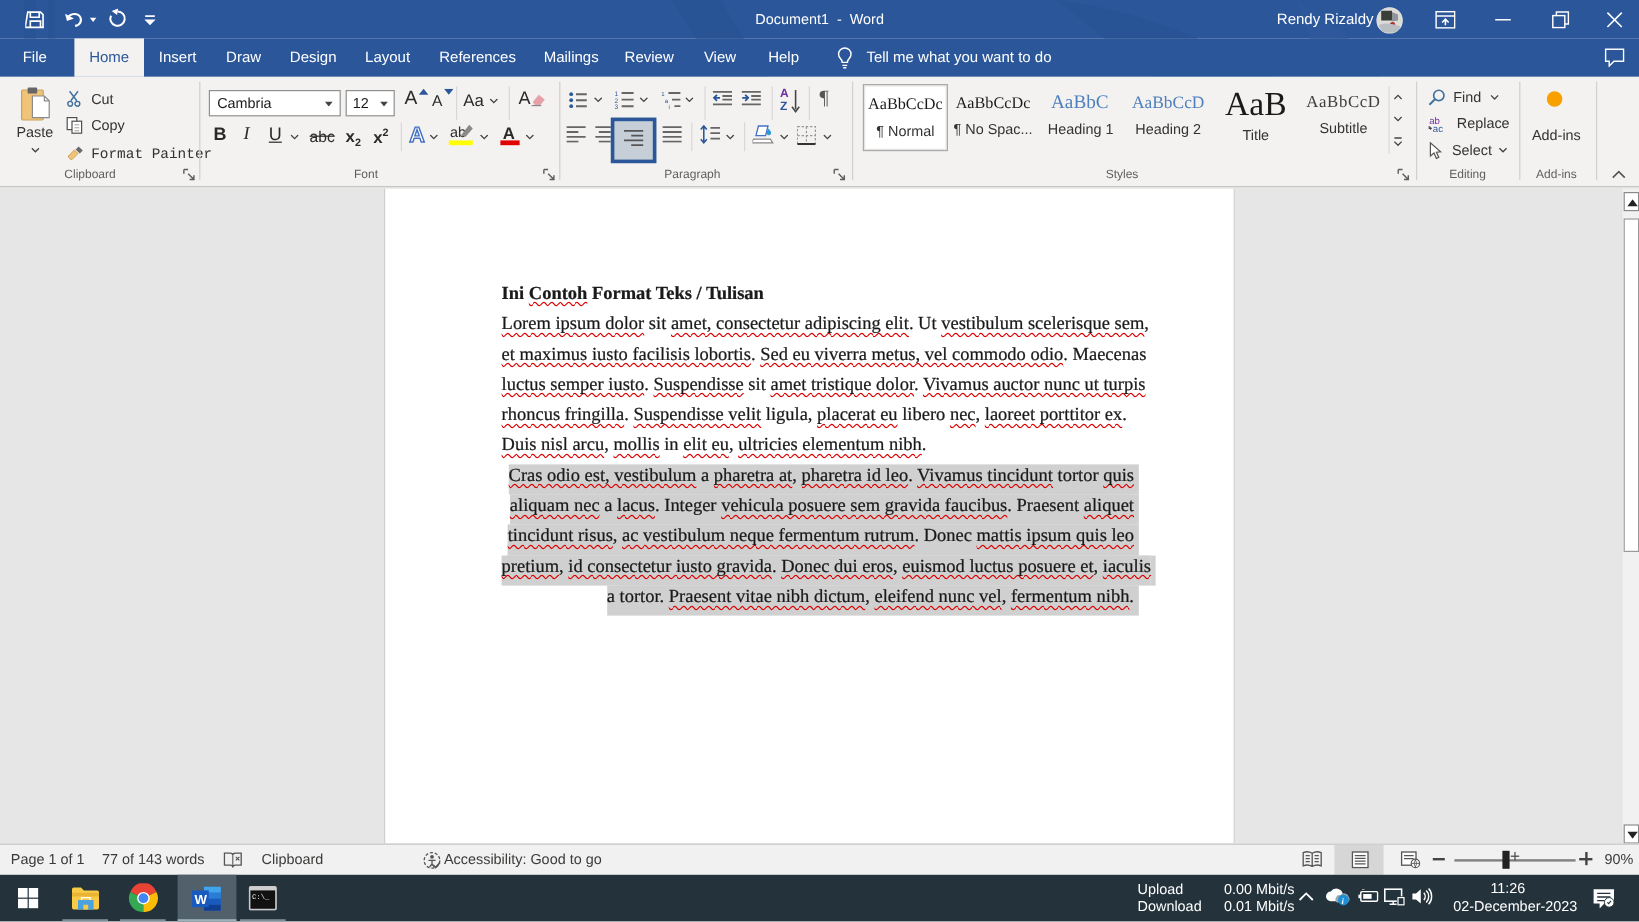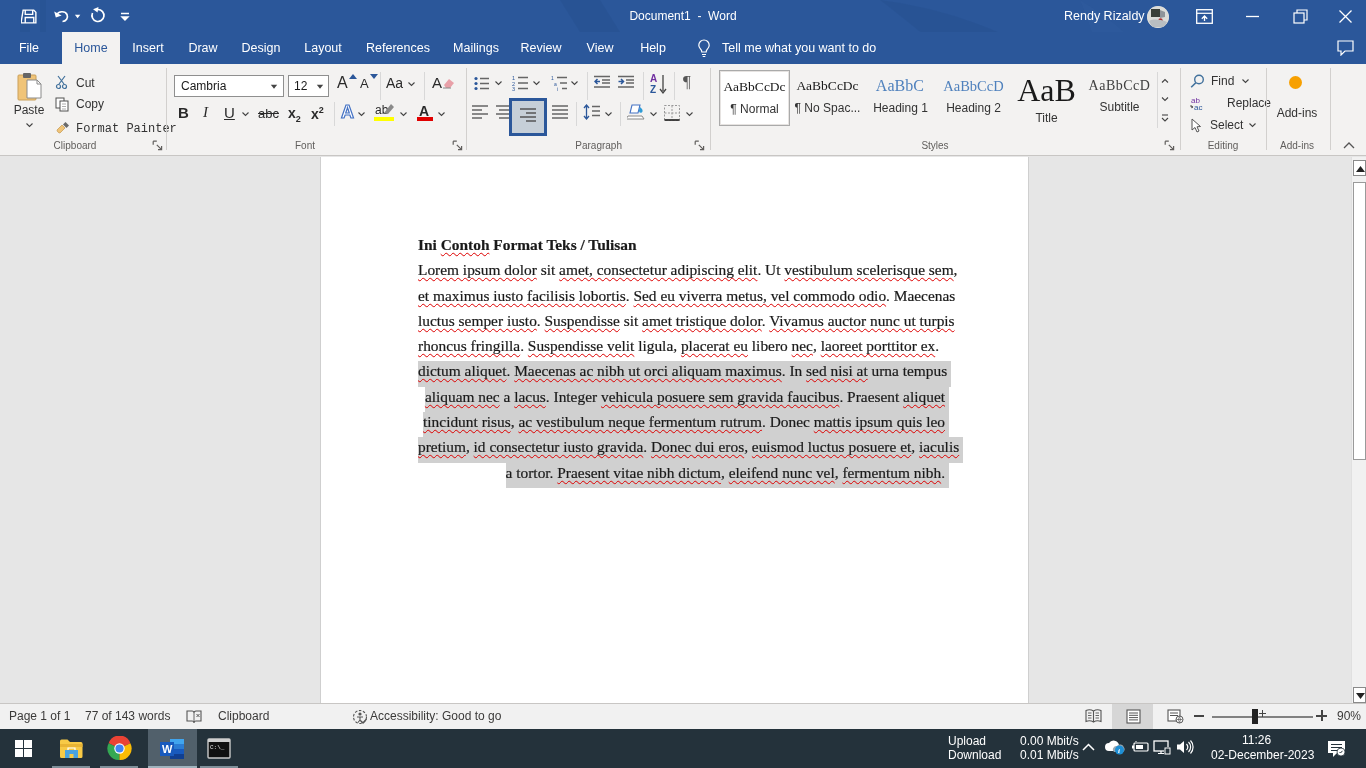--- a/index.html
+++ b/index.html
@@ -330,21 +330,21 @@
       <path d="M0.5 0.5 L3.5 3.5 L6.5 0.5" fill="none" stroke="#444" stroke-width="1.1"></path>
     </svg>
   <svg class="abs" style="left:664px;top:41px" width="16" height="16" viewBox="0 0 16 16">
       <path d="M0.5 0.5 h15 v15 h-15 z" fill="none" stroke="#999" stroke-width="1" stroke-dasharray="2 1.5"></path>
       <path d="M0.5 8 h15 M8 0.5 v15" stroke="#999" stroke-width="1" stroke-dasharray="2 1.5"></path>
       <path d="M0.5 15 h15" stroke="#333" stroke-width="1.8"></path>
     </svg>
   <svg class="abs" style="left:686px;top:48px" width="7" height="5" viewBox="0 0 7 5">
       <path d="M0.5 0.5 L3.5 3.5 L6.5 0.5" fill="none" stroke="#444" stroke-width="1.1"></path>
     </svg>
-  <div class="glabel" style="left:532px;width:90px;text-align:right;">Paragraph</div>
+  <div class="glabel" style="left:532px;width:90px;">Paragraph</div>
   <svg class="dlauncher" style="left:694px" width="10" height="10" viewBox="0 0 10 10">
       <path d="M1 1 h3 M1 1 v3 M8 5 v3 h-3 M4 4 l4 4" stroke="#605e5c" stroke-width="1" fill="none"></path>
     </svg>
   <div class="gsep" style="left:710px"></div>
 
   <div class="abs" style="left:719px;top:6px;width:71px;height:56px;background:#fff;border:1px solid #aaa;box-shadow:0 0 0 1px #e6e3e1 inset;text-align:center;">
     <div style="font-size:13.5px;color:#1a1a1a;margin-top:8px;font-family:'Liberation Serif',serif;">AaBbCcDc</div>
     <div style="font-size:12px;color:#333;margin-top:7px;">¶ Normal</div>
   </div>
   <div class="abs" style="left:792px;top:6px;width:71px;height:56px;text-align:center;">
@@ -353,21 +353,21 @@
   </div>
   <div class="abs" style="left:865px;top:6px;width:71px;height:56px;text-align:center;">
     <div style="font-size:16px;color:#4f81bd;margin-top:7px;font-family:'Liberation Serif',serif;">AaBbC </div>
     <div style="font-size:12px;color:#333;margin-top:6px;">Heading 1</div>
   </div>
   <div class="abs" style="left:938px;top:6px;width:71px;height:56px;text-align:center;">
     <div style="font-size:14.5px;color:#4f81bd;margin-top:8px;font-family:'Liberation Serif',serif;">AaBbCcD</div>
     <div style="font-size:12px;color:#333;margin-top:6px;">Heading 2</div>
   </div>
   <div class="abs" style="left:1011px;top:6px;width:71px;height:56px;text-align:center;">
-    <div style="font-size:32px;color:#1a1a1a;margin-top:2px;font-family:'Liberation Serif',serif;">AaB</div>
+    <div style="font-size:28px;color:#1a1a1a;margin-top:2px;font-family:'Liberation Serif',serif;">AaB</div>
     <div style="font-size:12px;color:#333;margin-top:2px;">Title</div>
   </div>
   <div class="abs" style="left:1084px;top:6px;width:71px;height:56px;text-align:center;">
     <div style="font-size:14px;color:#404040;margin-top:8px;font-family:'Liberation Serif',serif;letter-spacing:0.5px;">AaBbCcD</div>
     <div style="font-size:12px;color:#333;margin-top:6px;">Subtitle</div>
   </div>
 
   <div class="abs" style="left:1157px;top:8px;width:14px;height:56px;border-left:1px solid #d8d8d8;">
     <svg class="abs" style="left:3px;top:6px" width="8" height="6" viewBox="0 0 8 6">
         <path d="M1 4.5 L4 1.5 L7 4.5" fill="none" stroke="#444" stroke-width="1.1"></path>
@@ -396,21 +396,21 @@
         <path d="M0.5 0.5 L3.5 3.5 L6.5 0.5" fill="none" stroke="#444" stroke-width="1.1"></path>
       </svg>
   </div>
   <div class="abs" style="left:1190px;top:31px;display:flex;align-items:center;height:16px;">
     <svg width="16" height="15" viewBox="0 0 16 15">
         <text x="1" y="7" font-size="8" fill="#7030a0" font-family="Liberation Sans">ab</text>
         <text x="4" y="14" font-size="8" fill="#2b579a" font-family="Liberation Sans">ac</text>
         <path d="M1 9 v2 h2" fill="none" stroke="#444" stroke-width="0.9"></path>
         <path d="M3.2 11 l-1.5 -1.5 l0 3z" fill="#444"></path>
       </svg>
-    <span style="margin-left:21px;color:#333">Replace</span>
+    <span style="margin-left:8px;color:#333">Replace</span>
   </div>
   <div class="abs" style="left:1190px;top:53px;display:flex;align-items:center;height:16px;">
     <svg width="12" height="15" viewBox="0 0 12 15">
         <path d="M2 1 L2 12 L5 9.5 L7 14 L9 13 L7 8.8 L10.5 8.5 Z" fill="#fff" stroke="#555" stroke-width="1"></path>
       </svg>
     <span style="margin-left:8px;color:#333">Select</span>
     <svg style="margin-left:6px" width="7" height="5" viewBox="0 0 7 5">
         <path d="M0.5 0.5 L3.5 3.5 L6.5 0.5" fill="none" stroke="#444" stroke-width="1.1"></path>
       </svg>
   </div>
@@ -427,21 +427,22 @@
 </div>
 
 <div id="docarea">
   <div id="page">
     <div id="doccontent">
       <div class="dline" style="font-weight:bold;">Ini <span class="sq">Contoh</span> Format Teks / Tulisan</div>
       <div class="dline"><span class="sq">Lorem ipsum dolor</span> sit <span class="sq">amet, consectetur adipiscing elit</span>. Ut <span class="sq">vestibulum scelerisque sem</span>,</div>
       <div class="dline"><span class="sq">et maximus iusto facilisis lobortis</span>. <span class="sq">Sed eu viverra metus, vel commodo odio</span>. Maecenas</div>
       <div class="dline"><span class="sq">luctus semper iusto</span>. <span class="sq">Suspendisse</span> sit <span class="sq">amet tristique dolor</span>. <span class="sq">Vivamus auctor nunc ut turpis</span></div>
       <div class="dline"><span class="sq">rhoncus fringilla</span>. <span class="sq">Suspendisse velit</span> ligula, <span class="sq">placerat eu</span> libero <span class="sq">nec</span>, <span class="sq">laoreet porttitor ex</span>.</div>
-      <div class="dline p2line"><span class="hl"><span class="sq">dictum aliquet</span>. <span class="sq">Maecenas ac nibh ut orci aliquam maximus</span>. In <span class="sq">sed nisi at</span> urna tempus</span></div>
+      <div class="dline"><span class="sq">Duis nisl arcu</span>, <span class="sq">mollis</span> in <span class="sq">elit eu</span>, <span class="sq">ultricies elementum nibh</span>.</div>
+      <div class="dline p2line"><span class="hl"><span class="sq">Cras odio est, vestibulum</span> a <span class="sq">pharetra at</span>, <span class="sq">pharetra id leo</span>. <span class="sq">Vivamus tincidunt</span> tortor <span class="sq">quis</span></span></div>
       <div class="dline p2line"><span class="hl"><span class="sq">aliquam nec</span> a <span class="sq">lacus</span>. Integer <span class="sq">vehicula posuere sem gravida faucibus</span>. Praesent <span class="sq">aliquet</span></span></div>
       <div class="dline p2line"><span class="hl"><span class="sq">tincidunt risus</span>, <span class="sq">ac vestibulum neque fermentum rutrum</span>. Donec <span class="sq">mattis ipsum quis leo</span></span></div>
       <div class="dline p2line"><span class="hl"><span class="sq">pretium</span>, <span class="sq">id consectetur iusto gravida</span>. <span class="sq">Donec dui eros</span>, <span class="sq">euismod luctus posuere et</span>, <span class="sq">iaculis</span></span></div>
       <div class="dline p2line"><span class="hl">a tortor. <span class="sq">Praesent vitae nibh dictum</span>, <span class="sq">eleifend nunc vel</span>, <span class="sq">fermentum nibh</span>.</span></div>
     </div>
   </div>
 </div>
 <div id="vscroll">
   <div class="abs" style="left:1px;top:3px;width:13px;height:16px;background:#fff;border:1px solid #8a8a8a;">
     <svg class="abs" style="left:2px;top:5px" width="9" height="6" viewBox="0 0 9 6">

